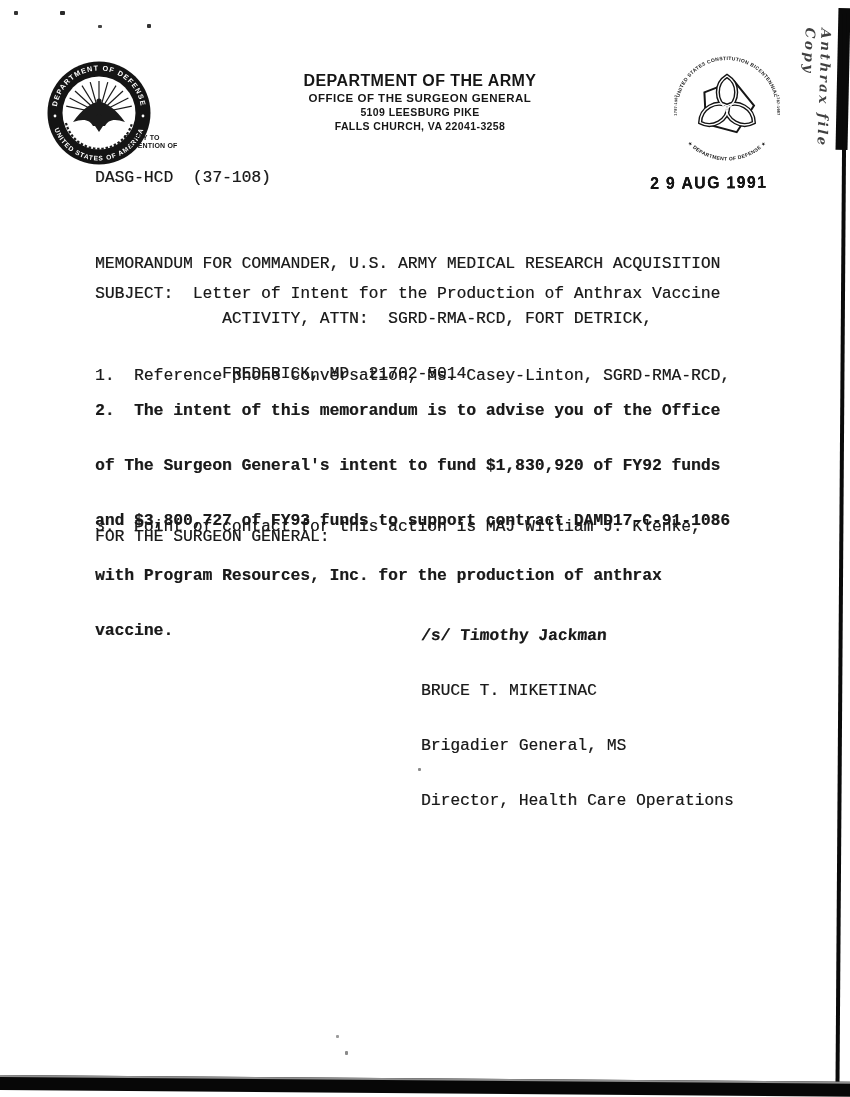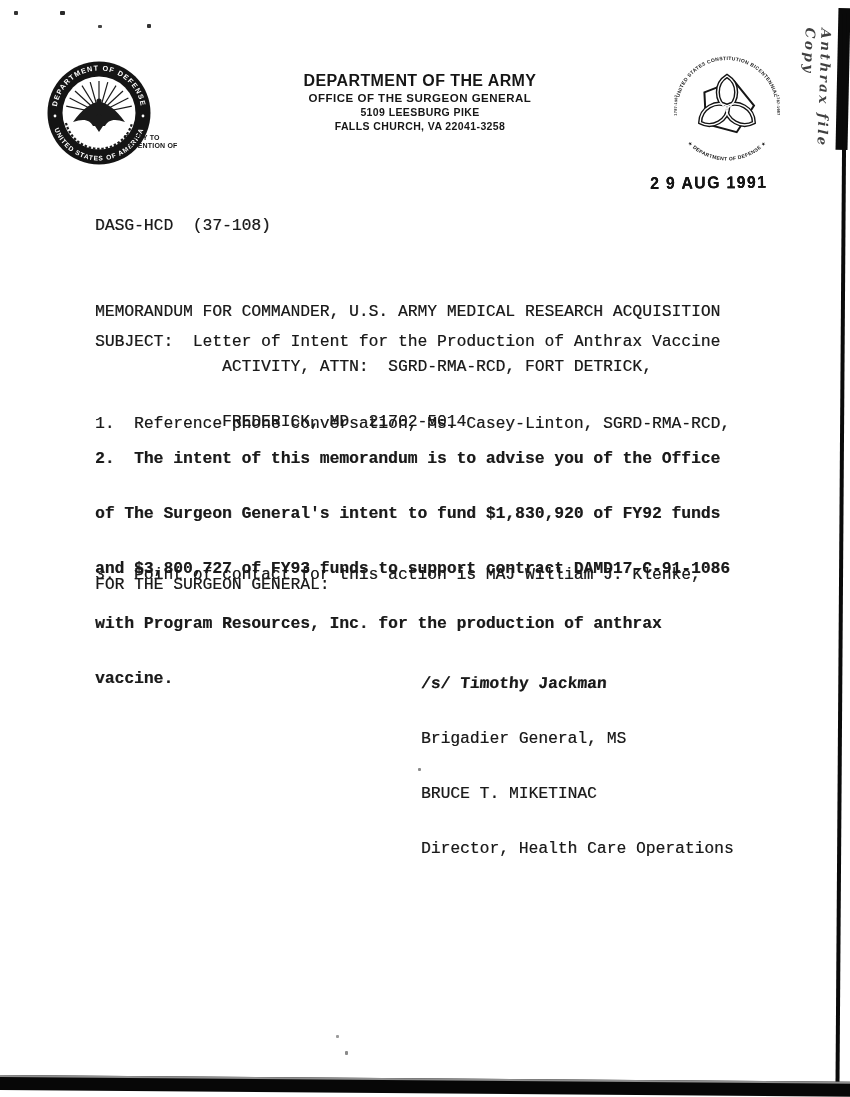--- a/index.html
+++ b/index.html
@@ -3,21 +3,21 @@
 <meta charset="utf-8">
 <style>
   html,body{margin:0;padding:0;}
   body{width:850px;height:1097px;position:relative;background:#fff;overflow:hidden;
        font-family:"Liberation Sans","DejaVu Sans",sans-serif;}
   .abs{position:absolute;}
   .speck{position:absolute;border-radius:1px;}
   
   .mono{font-family:"Liberation Mono","DejaVu Sans Mono",monospace;
         font-size:16.3px;color:#1a1a1a;white-space:pre;
-        text-shadow:0.4px 0.4px 0.2px rgba(25,25,25,0.55);margin-top:48px;}
+        text-shadow:0.4px 0.4px 0.2px rgba(25,25,25,0.55);}
   .tl{line-height:17px;height:17px;white-space:pre;}
   
   .letterhead{text-align:center;color:#161616;}
   .lh1{font-size:16px;font-weight:bold;letter-spacing:0.4px;line-height:21px;}
   .lh2{font-size:11.5px;font-weight:bold;letter-spacing:0.5px;line-height:15px;}
   .lh3{font-size:10.5px;font-weight:bold;letter-spacing:0.4px;line-height:13.5px;}
   .replyto{font-size:7px;font-weight:bold;line-height:8px;letter-spacing:0.2px;color:#161616;}
   
   .datestamp{font-size:17px;font-weight:bold;letter-spacing:1.5px;color:#141414;
              transform:scaleX(0.93) rotate(-0.6deg);transform-origin:left top;
@@ -153,21 +153,21 @@
   </div>
 
   <div class="abs mono" style="left:95px;top:480px;text-align:center;">
     <div class="tl">3.  Point of contact for this action is MAJ William J. Klenke,</div>
   </div>
 
   <div class="abs mono tl" style="left:95px;top:528px;">FOR THE SURGEON GENERAL:</div>
 
   <div class="abs mono" style="left:421px;top:589px;">
     <div class="tl sig-signed">/s/ Timothy Jackman</div>
+    <div class="tl">BRUCE T. MIKETINAC</div>
     <div class="tl">Brigadier General, MS</div>
-    <div class="tl">BRUCE T. MIKETINAC</div>
     <div class="tl">Director, Health Care Operations</div>
   </div>
 
   <div class="abs" style="left:837px;top:8px;width:12px;height:142px;background:#0a0a0a;transform:rotate(1.2deg);"></div>
   <div class="abs" style="left:843px;top:10px;width:3.5px;height:1072px;background:#0a0a0a;transform:rotate(0.4deg);transform-origin:top center;"></div>
   <div class="abs" style="left:-4px;top:1075px;width:862px;height:13px;background:#070707;border-top:2px solid #8f8f8f;transform:rotate(0.45deg);transform-origin:left top;"></div>
 </div>
 
 </body></html>

